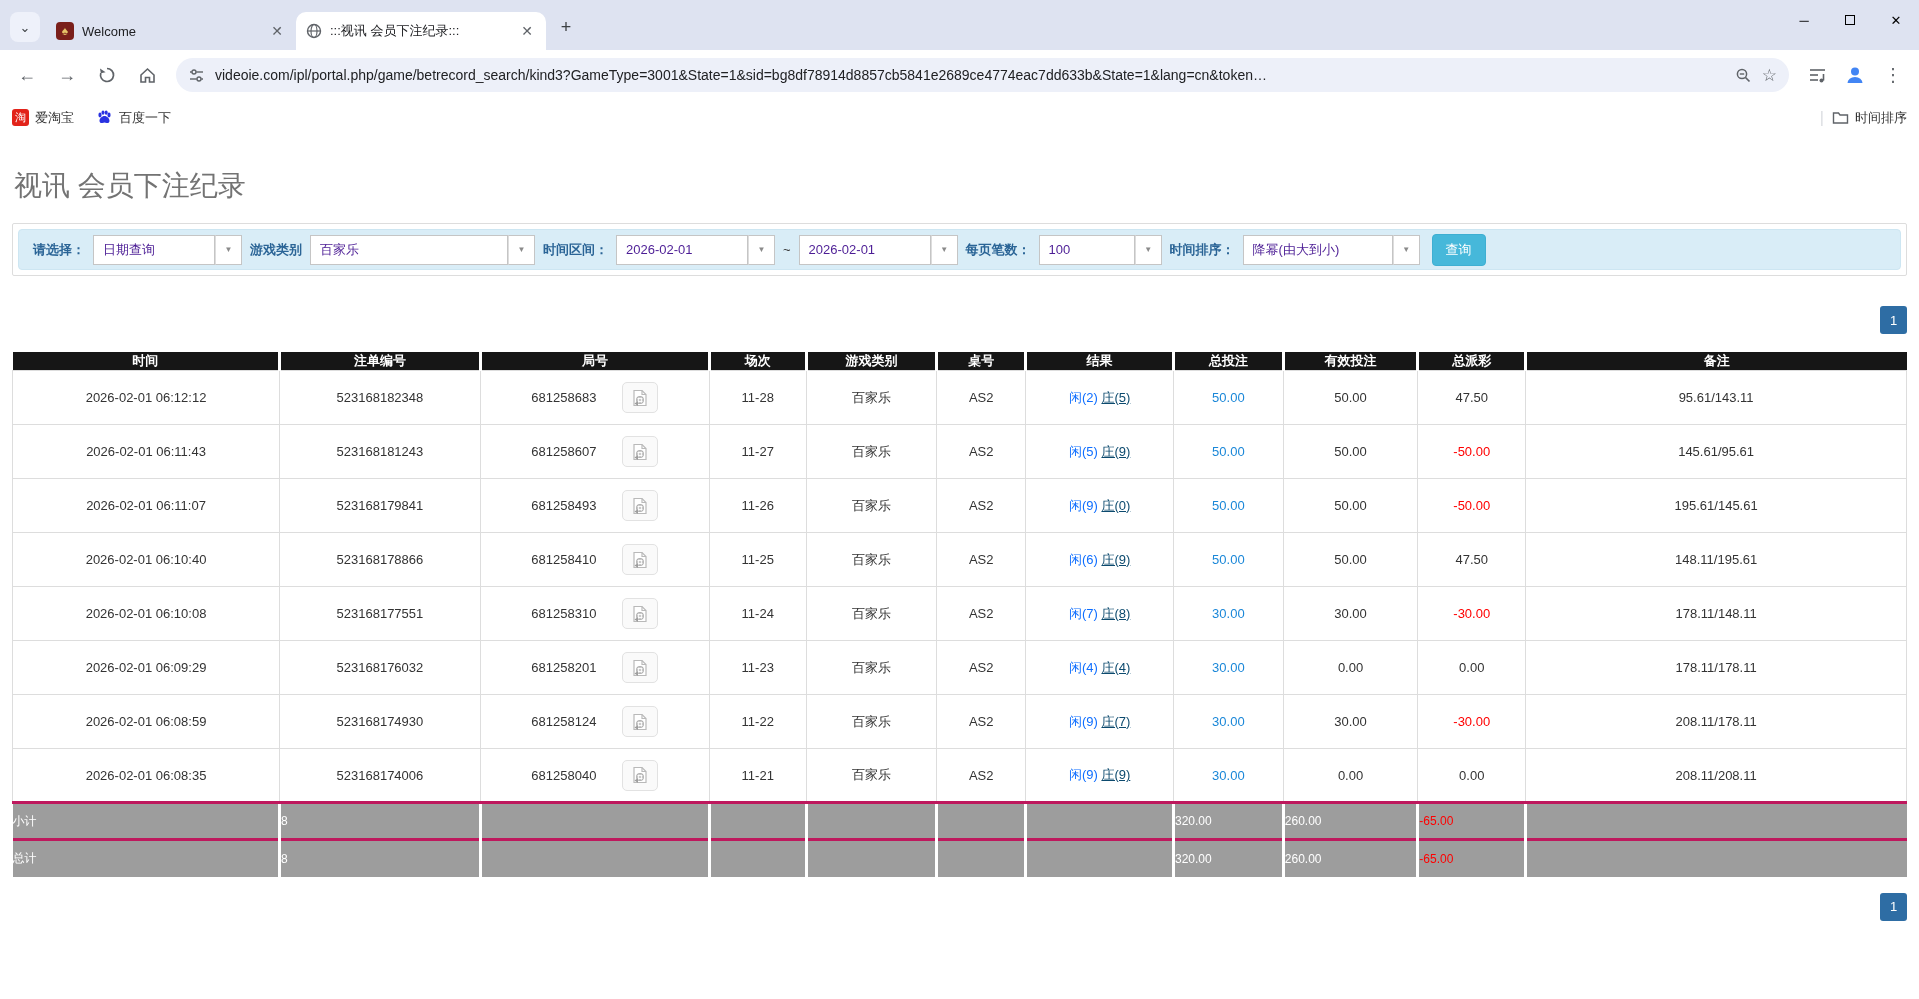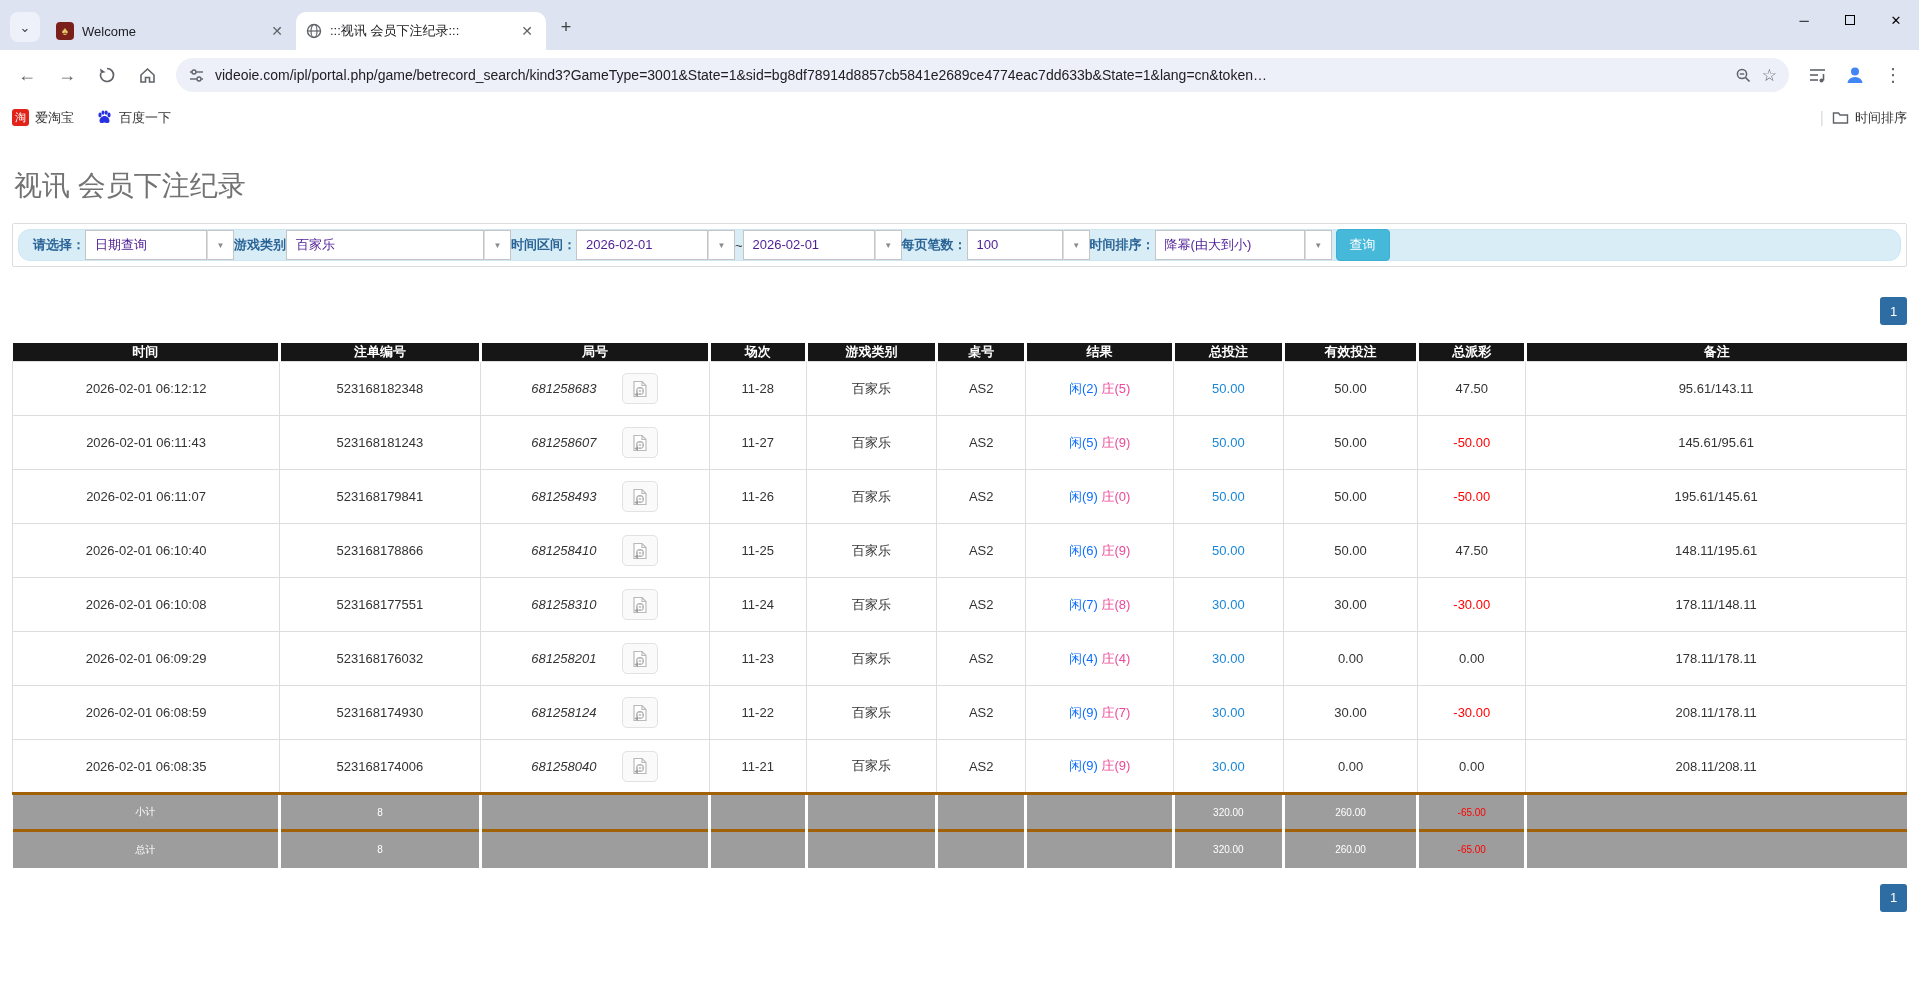--- a/index.html
+++ b/index.html
@@ -37,22 +37,22 @@
   .bm-taobao { width:17px; height:17px; background:#e2231a; border-radius:3px; color:#fff; font-size:11px;
     display:flex; align-items:center; justify-content:center; }
   .bm-right { margin-left:auto; display:flex; align-items:center; gap:8px; }
   .bm-sep { color:#dadce0; font-size:16px; }
 
   
   .page { background:#fff; height:864px; position:relative; }
   .page-title { font-size:28px; color:#737373; padding:32px 14px 18px 14px; }
 
   .filter-panel { margin:0 12px; border:1px solid #ddd; padding:5px; border-radius:2px; }
-  .filter-bar { background:#d9edf7; border:1px solid #cde6f2; border-radius:12px; height:32px;
-    display:flex; align-items:center; padding:0 14px; gap:0; font-size:13px; }
+  .filter-bar { background:#d9edf7; border:1px solid #cde6f2; border-radius:4px; height:41px;
+    display:flex; align-items:center; padding:0 14px; gap:8px; font-size:13px; }
   .f-label { color:#2a6496; font-weight:bold; white-space:nowrap; }
   .combo { display:inline-flex; height:30px; }
   .combo .val { background:#fff; border:1px solid #c5c5c5; padding:0 9px; line-height:28px; color:#4c1d95; }
   .combo .arrow { width:27px; background:#fff; border:1px solid #c5c5c5; border-left:1px solid #ddd;
     display:flex; align-items:center; justify-content:center; color:#8a8a8a; font-size:8px; }
   .tilde { color:#333; }
   .btn-search { background:#46b8da; color:#fff; border:1px solid #3eafd2; border-radius:4px;
     height:32px; padding:0 13px; font-size:13px; margin-left:4px; }
 
   .summary-bar { margin:18px 12px 0 12px; background:#dff0d8; border:1px solid #d6e9c6; height:40px;
@@ -64,28 +64,28 @@
   .pager-btn { min-width:27px; height:28px; background:#2e6da4; color:#fff; font-size:13px;
     display:flex; align-items:center; justify-content:center; border-radius:3px; }
   .pager-row.bottom { margin-top:16px; }
 
   .bet-table { width:1895px; margin:18px 12px 0 12px; border-collapse:collapse; table-layout:fixed; }
   .bet-table thead th { background:#161616; color:#fff; font-size:13px; font-weight:bold; height:16px;
     border-left:3px solid #fff; }
   .bet-table thead th:first-child { border-left:none; }
   .bet-table tbody td { background:#fff; border:1px solid #ddd; height:54px; text-align:center;
     font-size:13px; color:#333; }
-  .bet-table tfoot td { background:#9d9d9d; color:#fff; font-size:10px; height:37px; text-align:center;
-    border-left:3px solid #fff; border-top:3px solid #a16207; }
+  .bet-table tfoot td { background:#9d9d9d; color:#fff; font-size:12px; height:37px; text-align:left;
+    border-left:3px solid #fff; border-top:3px solid #be185d; }
   .bet-table tfoot td:first-child { border-left:none; }
   .res-p { color:#0e6eff; }
-  .res-b { color:#ec4899; }
+  .res-b { color:#0c4a6e;text-decoration:underline; }
   .bet-link { color:#1a87d8; cursor:pointer; }
   .js-neg.neg { color:#ff0000; }
-  .round-cell { display:inline-flex; align-items:center; gap:26px;font-style:italic; }
+  .round-cell { display:inline-flex; align-items:center; gap:26px; }
   .video-btn { width:36px; height:31px; border:1px solid #e2e2e2; background:#fafafa; border-radius:5px;
     display:inline-flex; align-items:center; justify-content:center; }
 
   svg { display:block; }
 </style>
 </head>
 <body>
 
 <div class="tabstrip">
   <div class="tab-search">⌄</div>

